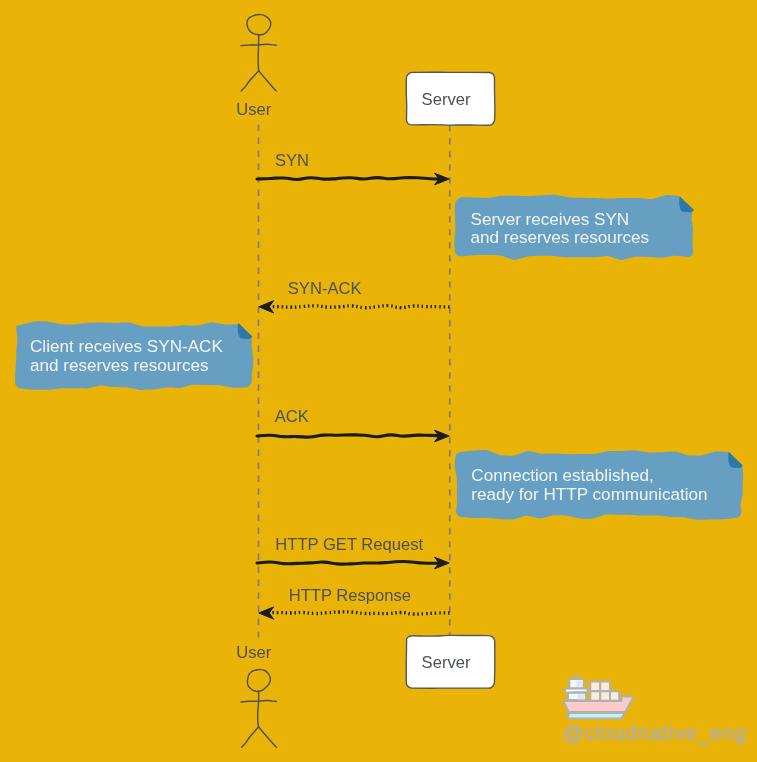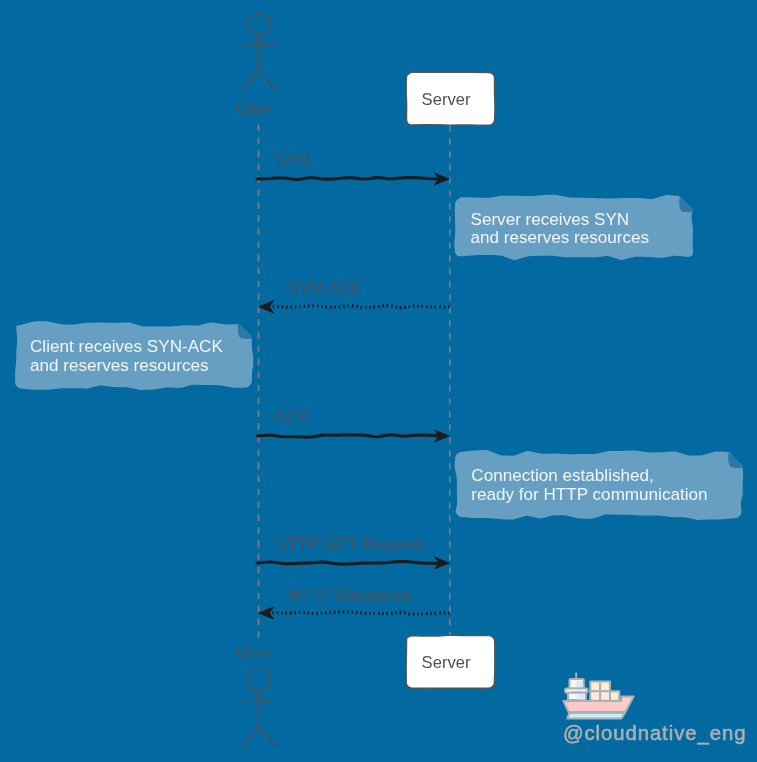--- a/index.html
+++ b/index.html
@@ -1,18 +1,18 @@
 <!DOCTYPE html>
 <html><head>
 <meta charset="utf-8">
 <style>
   html,body{margin:0;padding:0;background:#fff;}
   body{width:757px;height:762px;overflow:hidden;font-family:"Liberation Sans",sans-serif;
        -webkit-font-smoothing:antialiased;}
-  #stage{position:relative;width:757px;height:762px;background:#0369a1;}
+  #stage{position:relative;width:757px;height:762px;background:#eab308;}
   #diagram-svg{position:absolute;left:0;top:0;}
   .lbl{fill:#4D5155;font-family:"Liberation Sans",sans-serif;font-size:16.6px;}
   .notetxt{fill:#F2F6F9;font-family:"Liberation Sans",sans-serif;font-size:17.1px;}
   .wm{fill:#AFAFAF;font-family:"Liberation Sans",sans-serif;font-size:20.3px;letter-spacing:0.95px;stroke:#AFAFAF;stroke-width:0.55px;paint-order:stroke;}
 </style>
 </head>
 <body>
 
 <div id="stage">
 <svg id="diagram-svg" width="757" height="762" viewBox="0 0 757 762">

